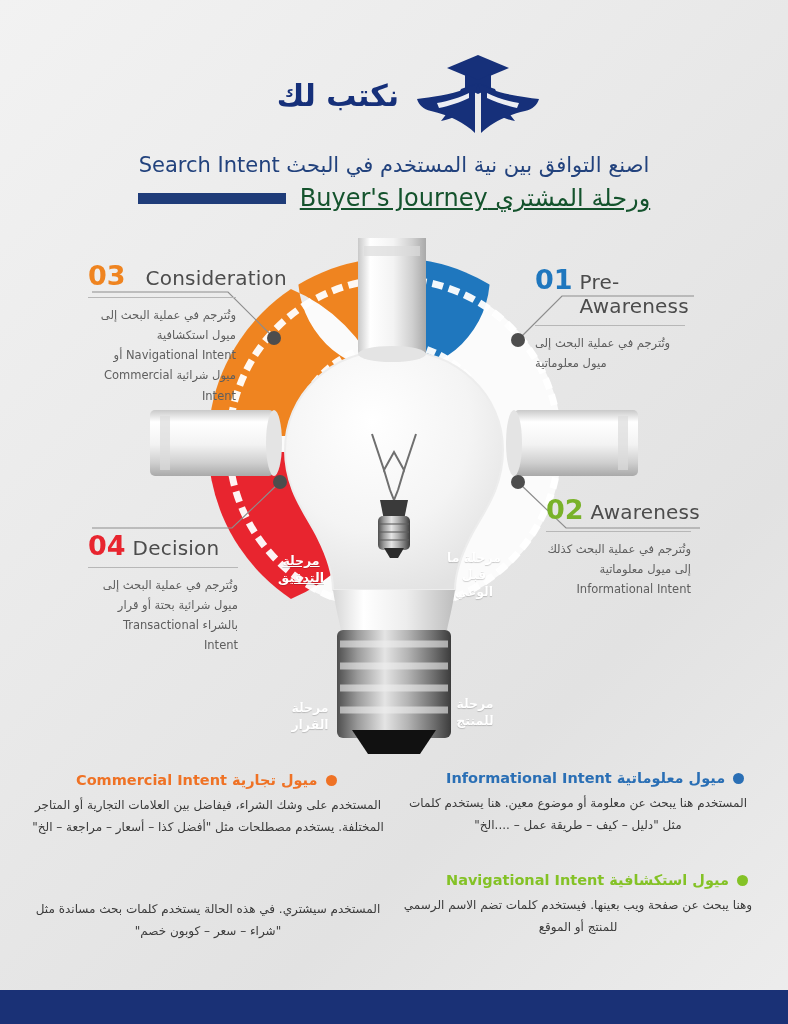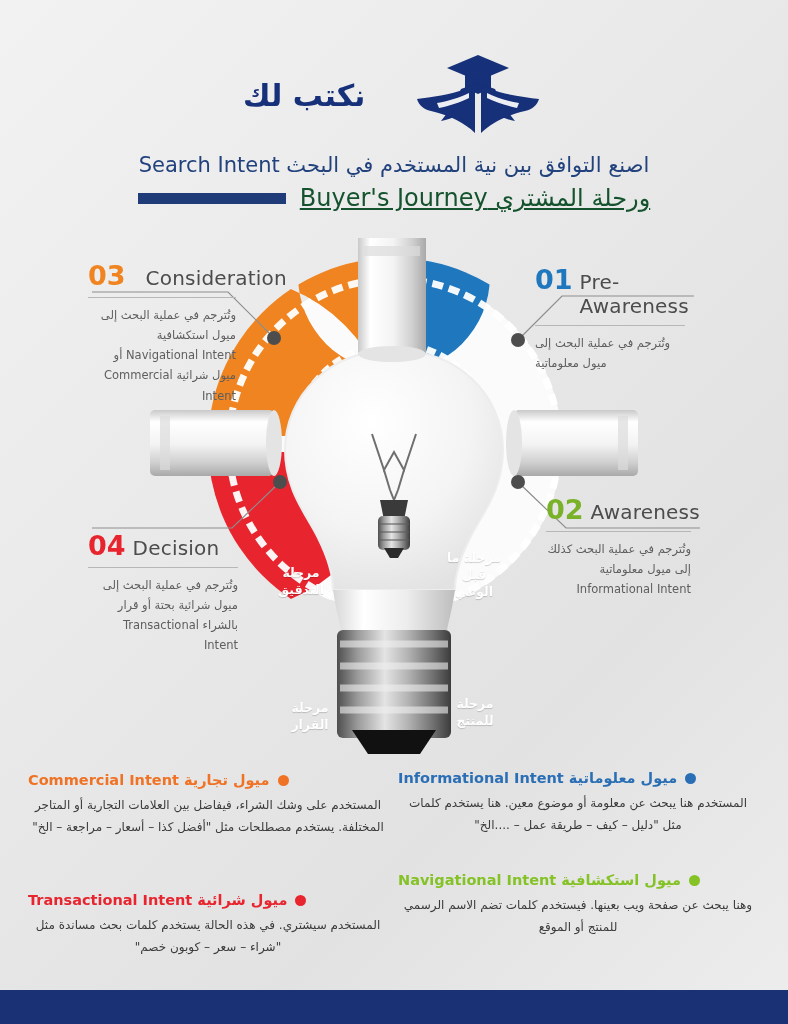--- a/index.html
+++ b/index.html
@@ -7,37 +7,37 @@
     width:788px;height:1024px;overflow:hidden;
     font-family:"DejaVu Sans","Liberation Sans",sans-serif;
     background:linear-gradient(135deg,#f2f2f2 0%,#e9e9e9 40%,#e2e2e2 70%,#ededed 100%);
     position:relative;
   }
   .page{position:absolute;inset:0;}
 
   
   .header{position:absolute;top:42px;left:0;width:788px;height:100px;}
   .logo-wrap{position:absolute;left:243px;top:8px;width:300px;height:90px;
-    display:flex;align-items:center;justify-content:space-between;gap:14px;}
+    display:flex;align-items:center;justify-content:flex-end;gap:14px;}
   .logo-text{font-size:30px;font-weight:bold;color:#16307a;direction:rtl;letter-spacing:0px;}
   .logo-mark{width:130px;height:84px;}
 
   .title{position:absolute;top:150px;left:0;width:788px;text-align:center;}
   .title-l1{font-size:21px;color:#22427d;direction:rtl;line-height:1.45;}
   .title-l2-row{display:flex;align-items:center;justify-content:center;gap:14px;margin-top:4px;}
   .title-l2{font-size:24px;color:#14532d;direction:rtl;text-decoration:underline;}
   .title-bar{width:148px;height:11px;background:#1f3c79;}
 
   
   .diagram{position:absolute;left:0;top:238px;width:788px;height:520px;}
   .diagram svg{position:absolute;left:0;top:0;}
 
   .seg-label{position:absolute;color:#ffffff;font-size:12.5px;font-weight:bold;
     direction:rtl;text-align:center;line-height:1.35;text-shadow:0 1px 1px rgba(0,0,0,.18);}
-  .seg-orange{left:268px;top:327px;width:66px;}
+  .seg-orange{left:268px;top:315px;width:66px;text-decoration:underline;}
   .seg-blue{left:443px;top:312px;width:62px;}
   .seg-red{left:279px;top:462px;width:62px;}
   .seg-green{left:444px;top:458px;width:62px;}
 
   
   .callout{position:absolute;}
   .callout .head{display:flex;align-items:baseline;gap:7px;}
   .callout .num{font-size:27px;font-weight:bold;line-height:1;}
   .callout .name{font-size:20px;color:#4c4c4c;letter-spacing:.2px;}
   .callout .rule{height:1px;background:#b7b7b7;margin:7px 0 7px 0;}
@@ -49,21 +49,21 @@
   .c01{left:535px;top:266px;width:150px;text-align:left;}
   .c01 .num{color:#1f77be;}
   .c04{left:88px;top:495px;width:150px;text-align:right;margin-top:37px;}
   .c04 .num{color:#e8252f;}
   .c02{left:546px;top:496px;width:145px;text-align:right;}
   .c02 .num{color:#79b229;}
 
   
   .legend{position:absolute;top:762px;left:0;width:788px;height:225px;}
   .lg-item{position:absolute;}
-  .lg-head{display:flex;align-items:center;justify-content:flex-end;gap:8px;direction:rtl;}
+  .lg-head{display:flex;align-items:center;justify-content:flex-end;gap:8px;direction:rtl;margin-left:48px;}
   .lg-title{font-size:14.5px;font-weight:bold;direction:rtl;}
   .lg-dot{width:11px;height:11px;border-radius:50%;flex:none;}
   .lg-body{font-size:12px;color:#3b3b3b;direction:rtl;text-align:center;line-height:1.85;margin-top:6px;}
 
   .lg-info{left:398px;top:8px;width:360px;}
   .lg-nav{left:398px;top:110px;width:360px;}
   .lg-comm{left:28px;top:10px;width:360px;}
   .lg-trans{left:28px;top:130px;width:360px;}
 
   .footer{position:absolute;left:0;bottom:0;width:788px;height:34px;background:#1a3176;}
@@ -290,22 +290,18 @@
 
     <div class="lg-item lg-comm">
       <div class="lg-head">
         <span class="lg-dot" style="background:#ef7225"></span>
         <span class="lg-title" style="color:#ef7225">ميول تجارية Commercial Intent</span>
       </div>
       <div class="lg-body">المستخدم على وشك الشراء، فيفاضل بين العلامات التجارية أو المتاجر المختلفة. يستخدم مصطلحات مثل "أفضل كذا – أسعار – مراجعة – الخ"</div>
     </div>
 
     <div class="lg-item lg-trans">
-      <div class="lg-head">
-        <span class="lg-dot" style="background:#e8252f"></span>
-        <span class="lg-title" style="color:#e8252f">ميول شرائية Transactional Intent</span>
-      </div>
       <div class="lg-body">المستخدم سيشتري. في هذه الحالة يستخدم كلمات بحث مساندة مثل "شراء – سعر – كوبون خصم"</div>
     </div>
   </div>
 
   <div class="footer"></div>
 </div>
 
 </body></html>

